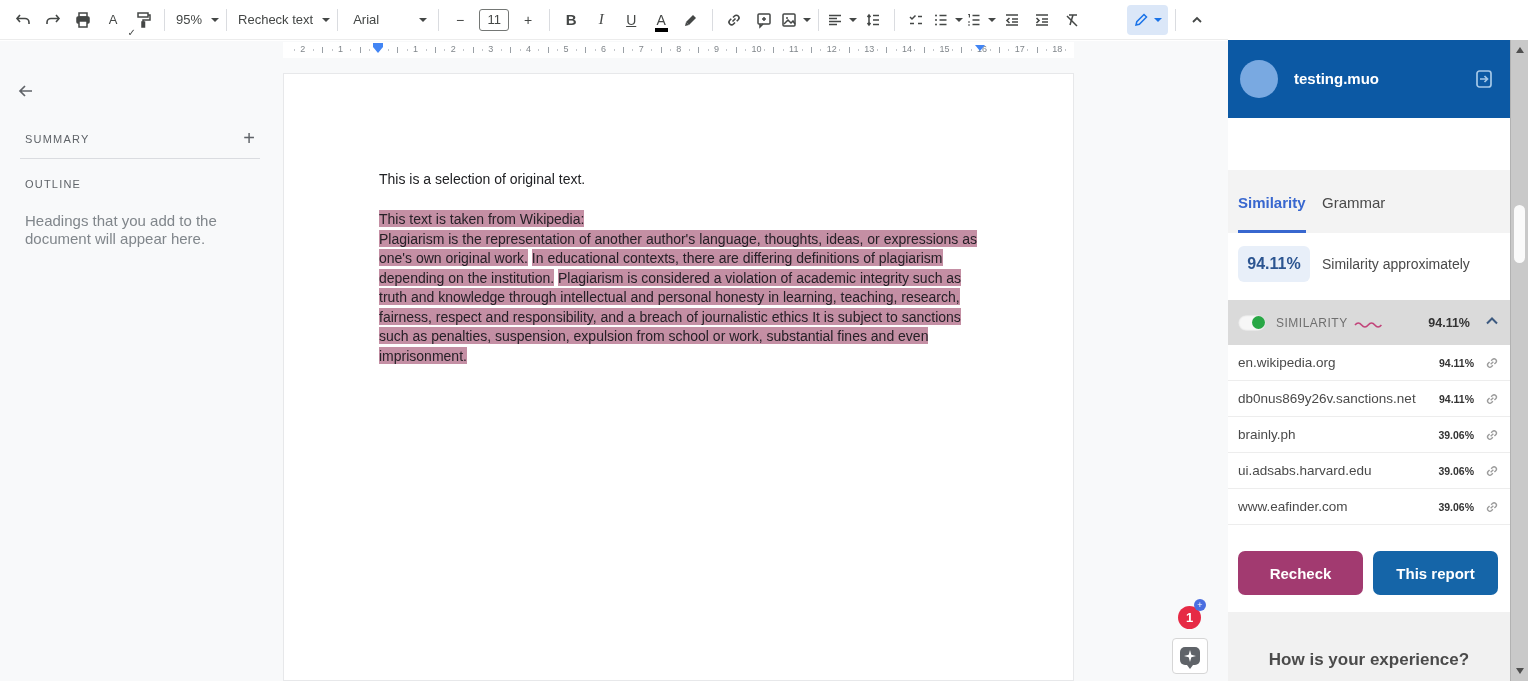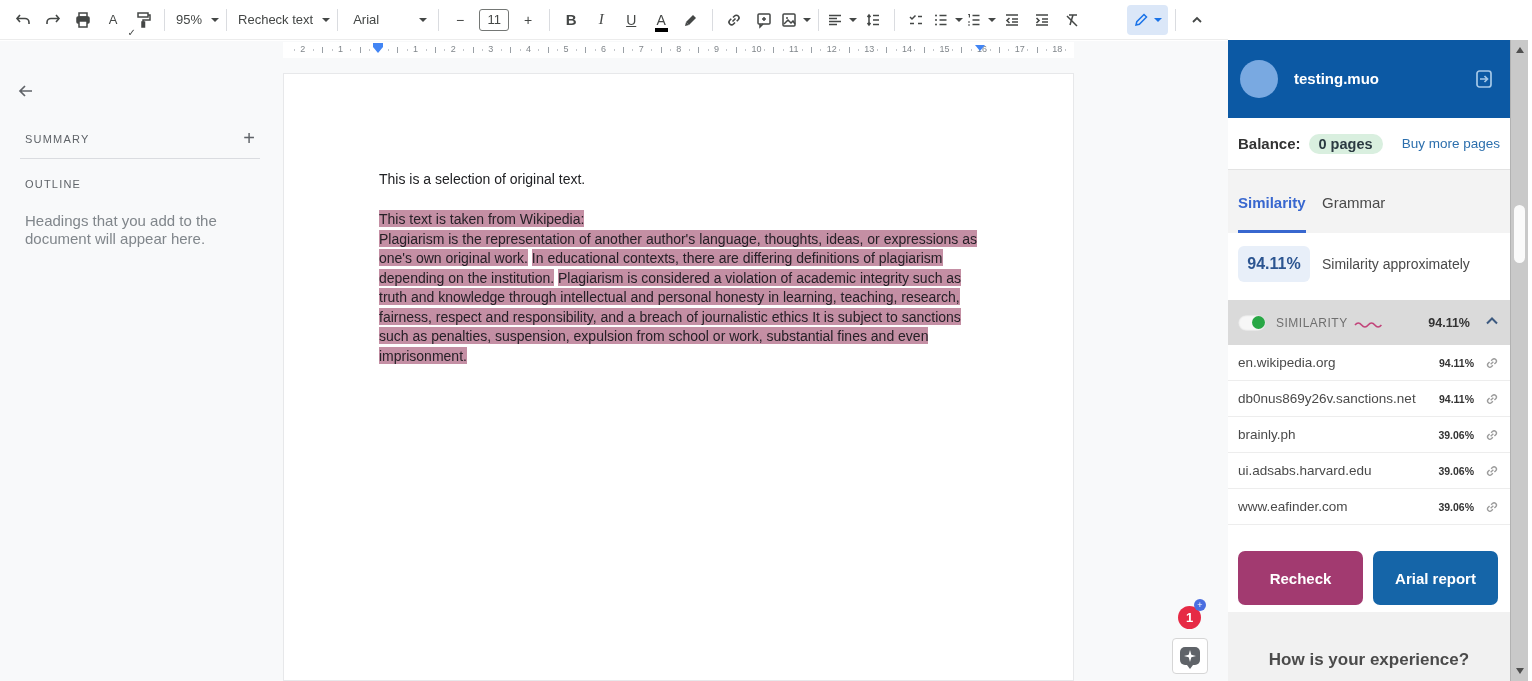--- a/index.html
+++ b/index.html
@@ -107,21 +107,21 @@
   .toggle-knob { position:absolute; right:1px; top:1.5px; width:13px; height:13px; border-radius:50%; }
   .acc-title { margin-left:10px; font-size:12px; letter-spacing:0.5px; color:#6f6f6f; }
   .acc-squiggle { margin-left:6px; }
   .acc-pct { margin-left:auto; font-size:12.5px; font-weight:bold; color:#333; padding-right:14px; }
   .sb-sources { position:absolute; left:0; top:345px; width:282px; }
   .src-row { height:36px; display:flex; align-items:center; padding:0 10px; border-bottom:1px solid #ededed; background:#fff; }
   .src-domain { font-size:13.5px; color:#4a4a4a; flex:1; cursor:pointer; }
   .src-pct { font-size:10.5px; font-weight:bold; color:#333; margin-right:10px; }
   .src-link { cursor:pointer; display:flex; }
   .sb-actions { position:absolute; left:0; top:525px; width:282px; height:87px; background:#fff; }
-  .sb-btn { position:absolute; top:26px; width:125px; height:54px; border:none; border-radius:7px;
+  .sb-btn { position:absolute; top:26px; width:125px; height:44px; border:none; border-radius:7px;
     color:#fff; font-size:15px; font-weight:bold; cursor:pointer; font-family:"Liberation Sans", sans-serif; }
   .btn-recheck { left:10px; }
   .btn-report { left:145px; }
   .sb-footer { position:absolute; left:0; top:612px; width:282px; height:69px; background:#f1f1f1; }
   .footer-q { position:absolute; left:0; top:38px; width:282px; text-align:center;
     font-size:17px; font-weight:bold; color:#4b4b4b; }
   
   .sb-scroll { position:absolute; left:282px; top:40px; width:18px; height:641px; background:#c9c9c9;
     border-left:1px solid #b2b2b2; }
   .scroll-up, .scroll-down { position:absolute; left:5px; width:0; height:0;
@@ -392,25 +392,20 @@
       <span class="sb-avatar"></span>
       <span class="sb-name">testing.muo</span>
       <span class="sb-logout">
         <span><svg width="24" height="24" viewBox="0 0 24 24" fill="none" stroke="#a5c8e8" stroke-width="1.7">
               <rect x="5" y="4" width="14" height="16" rx="2.5"></rect>
               <path d="M8 12 h7 M12.5 9 L15.5 12 l-3 3"></path>
             </svg></span>
       </span>
     </div>
 
-    <div class="sb-balance">
-      <span class="bal-label">Balance:</span>
-      <span class="bal-pill">0 pages</span>
-      <span class="bal-buy">Buy more pages</span>
-    </div>
 
     <div class="sb-tabs">
       <span class="tab tab-sim" style="color: rgb(56, 103, 207);">Similarity</span>
       <span class="tab tab-gram">Grammar</span>
       <span class="tab-underline" style="background: rgb(56, 103, 207);"></span>
     </div>
 
     <div class="sb-simsum">
       <span class="sim-box">94.11%</span>
       <span class="sim-label">Similarity approximately</span>
@@ -483,21 +478,21 @@
               <path d="M7.5 10.5 l3-3"></path>
               <path d="M8 6.5 l1.5-1.5 a2.6 2.6 0 0 1 3.7 3.7 L11.7 10.2"></path>
               <path d="M10 11.5 l-1.5 1.5 a2.6 2.6 0 0 1 -3.7 -3.7 L6.3 7.8"></path>
             </svg>
           </span>
         </div>
       </div>
 
     <div class="sb-actions">
       <button class="sb-btn btn-recheck" style="background: rgb(162, 58, 112);">Recheck</button>
-      <button class="sb-btn btn-report" style="background: rgb(21, 101, 168);">Arial report</button>
+      <button class="sb-btn btn-report" style="background: rgb(21, 101, 168);">This report</button>
     </div>
 
     <div class="sb-footer">
       <div class="footer-q">How is your experience?</div>
     </div>
 
     <div class="sb-scroll">
       <span class="scroll-up"></span>
       <span class="scroll-thumb"></span>
       <span class="scroll-down"></span>

